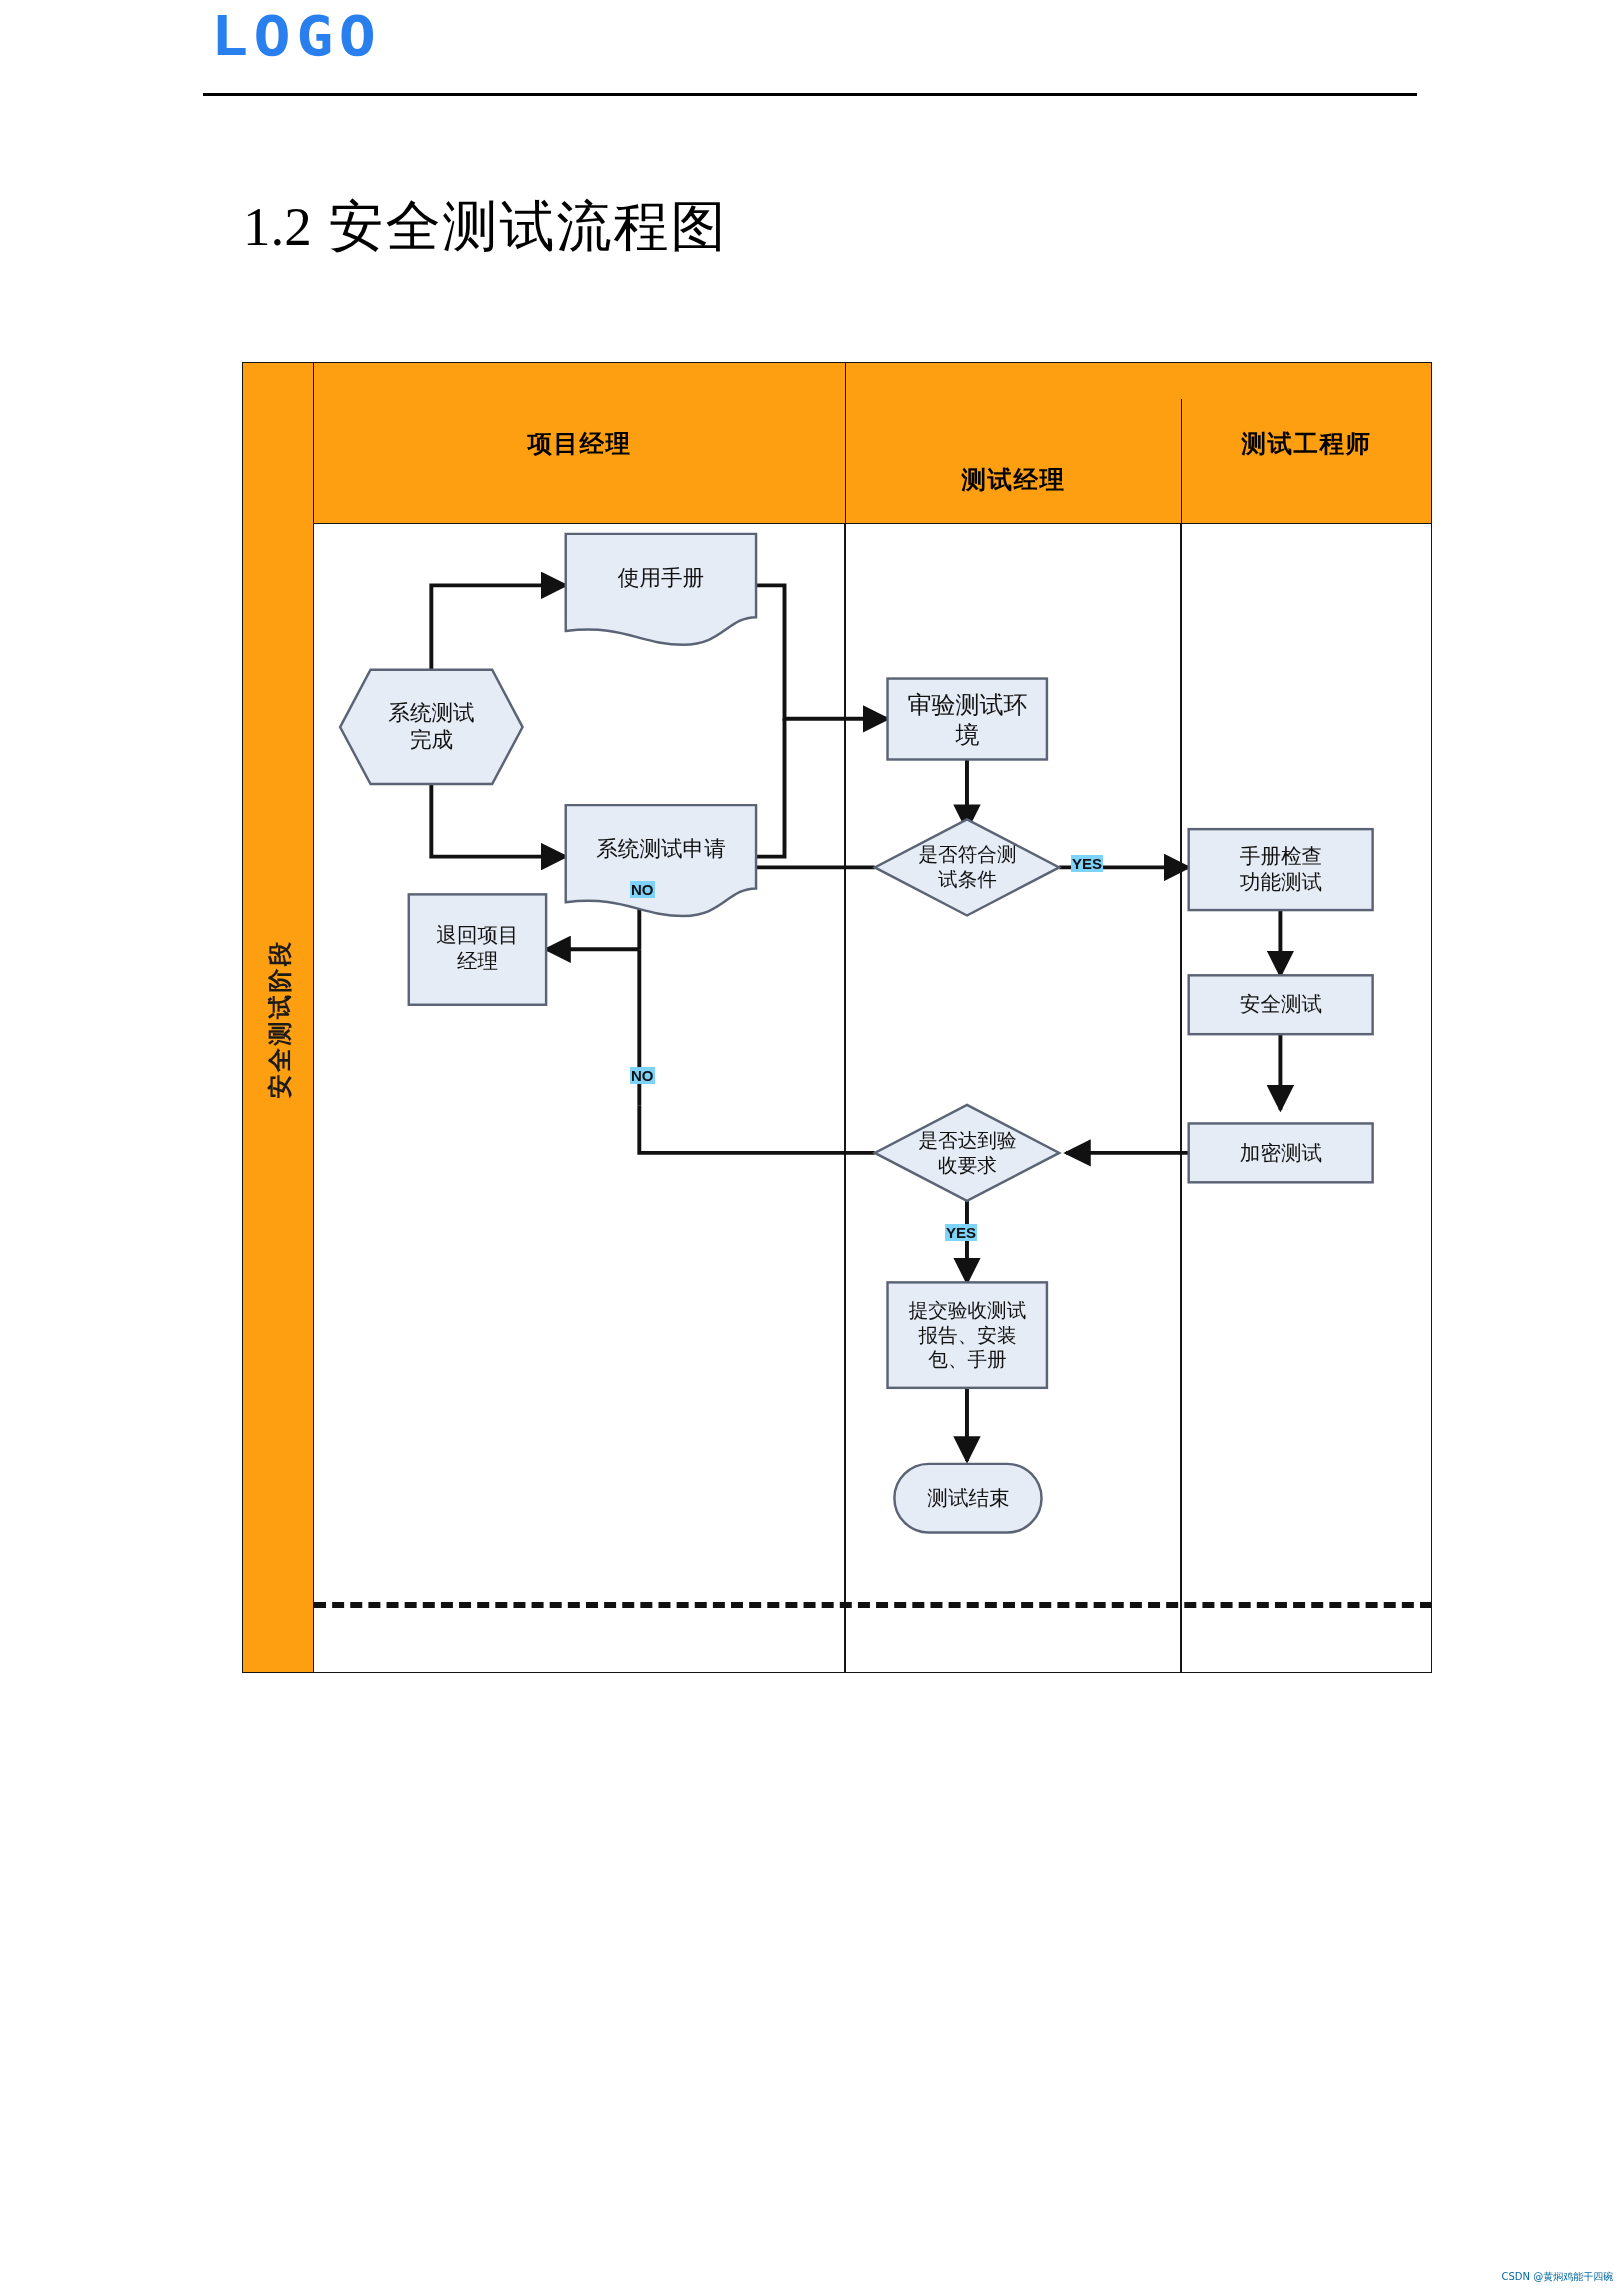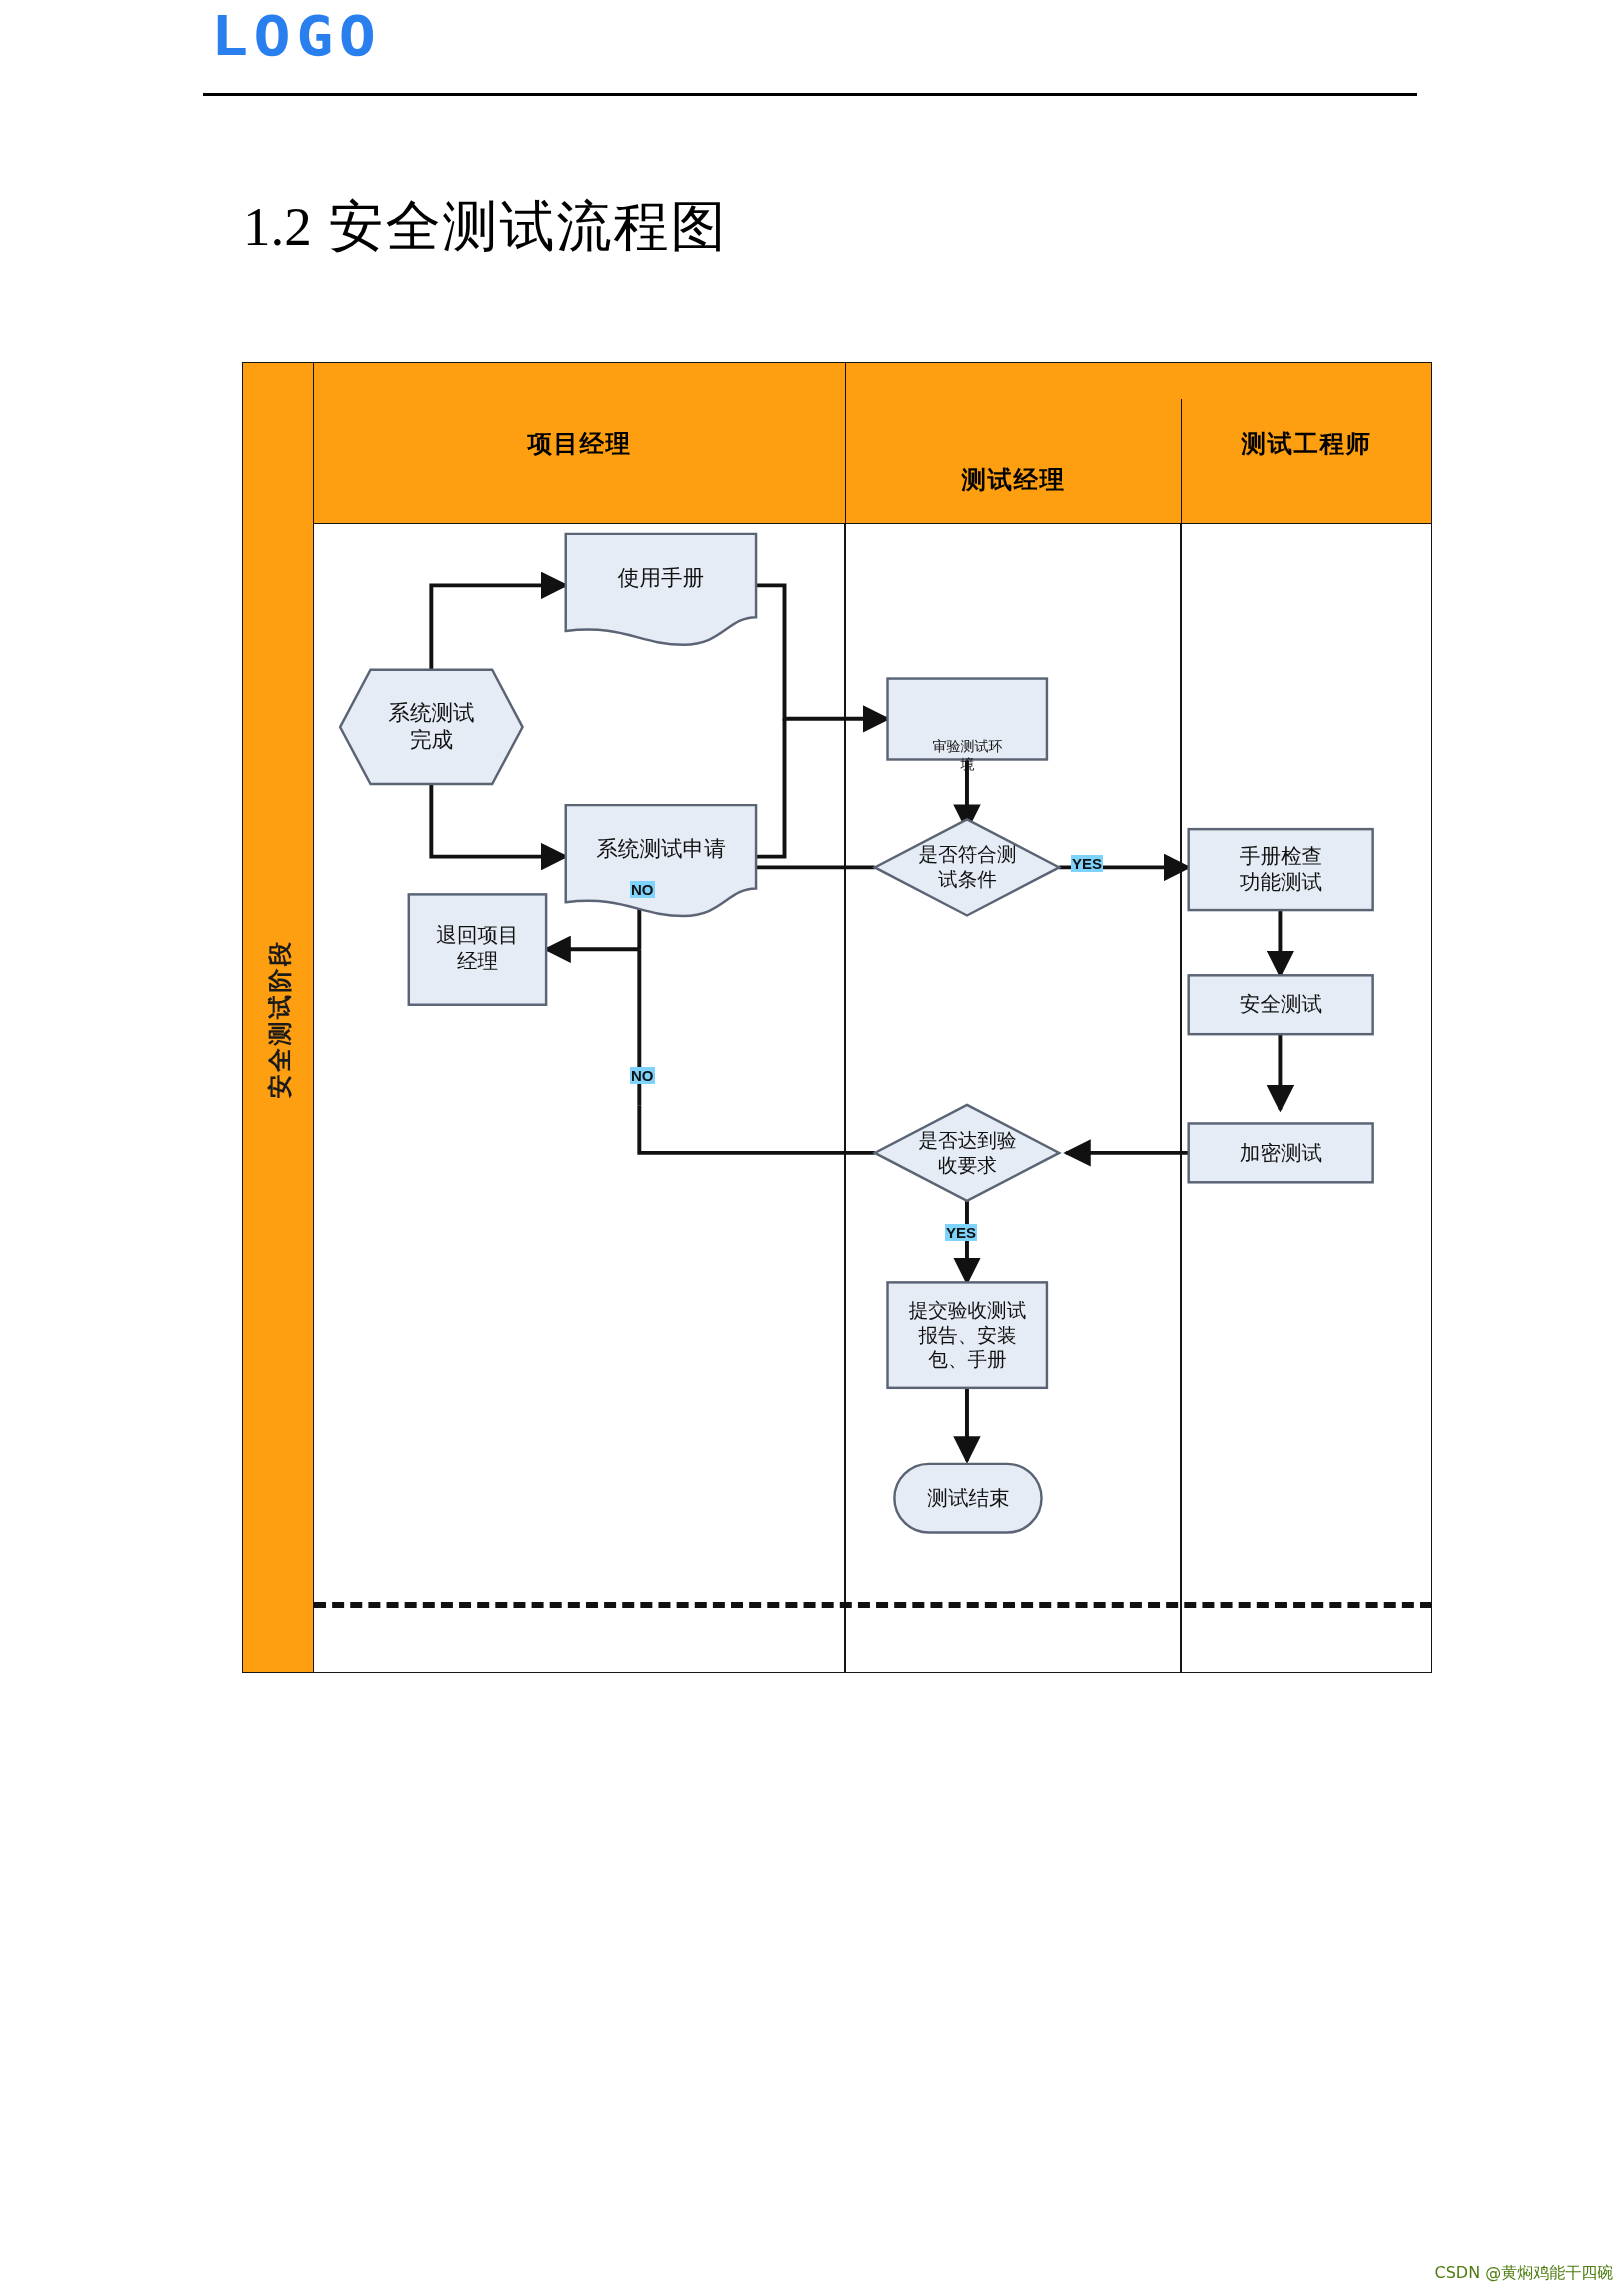--- a/index.html
+++ b/index.html
@@ -87,21 +87,21 @@
   .edge-label{
     position:absolute;font-family:Liberation Sans, sans-serif;
     font-weight:700;font-size:15px;color:#111;letter-spacing:0px;
     background:#7dd3fc;padding:0 1px;
   }
 
   
   #watermark{
     position:absolute;right:10.8px;bottom:10.8px;
     font-family:"DejaVu Sans","Liberation Sans",sans-serif;
-    font-size:16px;color:#4d7c0f;white-space:nowrap;
+    font-size:10px;color:#0369a1;white-space:nowrap;
   }
 </style>
 </head>
 <body>
 
 <div id="doc-header">
   <div id="logo-text">LOGO</div>
   <div id="header-rule"></div>
 </div>
 
@@ -197,21 +197,21 @@
       <rect x="1930" y="1552" width="375" height="120"></rect>
     </g>
   </svg>
 
   <div class="node-label" style="left:98px;top:308px;width:183px;height:114px;font-size:21.6px;">系统测试
 完成</div>
   <div class="node-label" style="left:324px;top:172px;width:190px;height:88px;font-size:21.6px;">使用手册</div>
   <div class="node-label" style="left:324px;top:443px;width:190px;height:88px;font-size:21.6px;">系统测试申请</div>
   <div class="node-label" style="left:167px;top:532px;width:137px;height:110px;font-size:20.6px;">退回项目
 经理</div>
-  <div class="node-label" style="left:646px;top:317px;width:159px;height:81px;font-size:14px;margin-top:36px;">审验测试环
+  <div class="node-label" style="left:646px;top:317px;width:159px;height:81px;font-size:24px;">审验测试环
 境</div>
   <div class="node-label" style="left:638px;top:467px;width:175px;height:77px;font-size:19.6px;">是否符合测
 试条件</div>
   <div class="node-label" style="left:638px;top:753px;width:175px;height:77px;font-size:19.6px;">是否达到验
 收要求</div>
   <div class="node-label" style="left:646px;top:921px;width:159px;height:106px;font-size:19.6px;">提交验收测试
 报告、安装
 包、手册</div>
   <div class="node-label" style="left:653px;top:1102px;width:147px;height:69px;font-size:20.6px;">测试结束</div>
   <div class="node-label" style="left:947px;top:467px;width:184px;height:81px;font-size:20.6px;border-radius:15px;">手册检查

